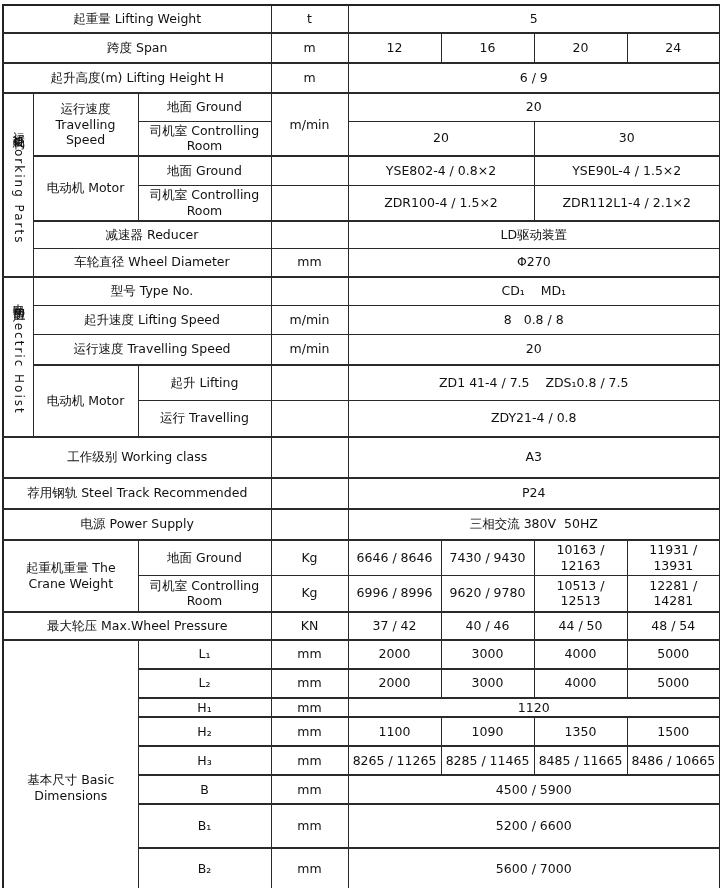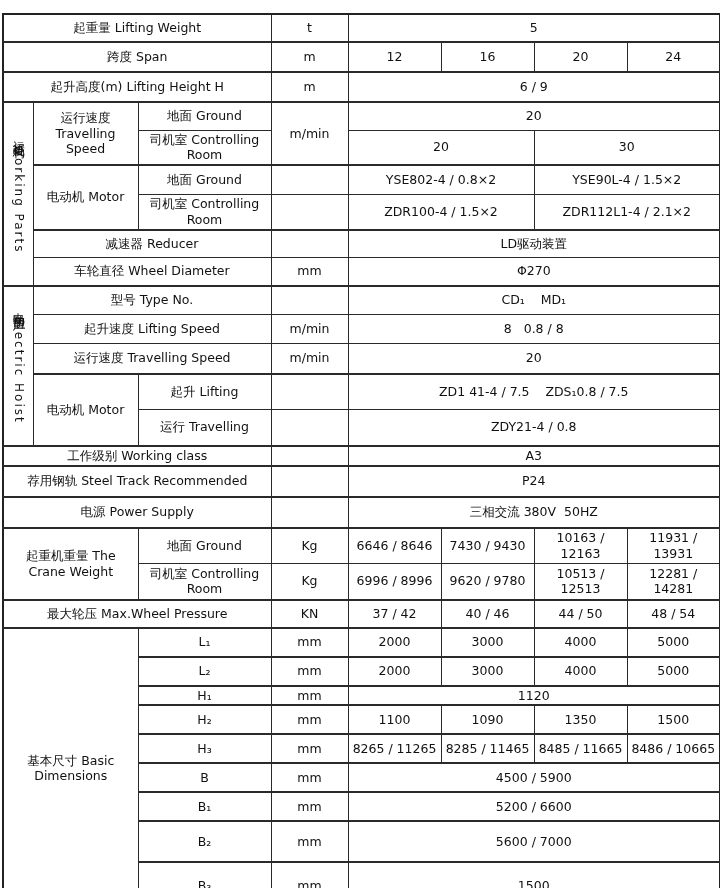--- a/index.html
+++ b/index.html
@@ -1,18 +1,18 @@
 <!DOCTYPE html>
 <html><head>
 <meta charset="utf-8">
 <style>
   html,body { margin:0; padding:0; background:#ffffff; }
   .page {
     width:720px; height:888px; background:#ffffff; box-sizing:border-box;
-    padding:13px 1px 2px 2px;
+    padding:4px 1px 2px 2px;
     font-family:"DejaVu Sans","Liberation Sans",sans-serif;
     color:#111111;
   }
   table.spec {
     border-collapse:collapse; table-layout:fixed; width:717px;
     border:2px solid #222222;
   }
   td {
     border:1px solid #2a2a2a;
     text-align:center; vertical-align:middle;
@@ -134,21 +134,21 @@
   <td class="unit"></td>
   <td class="val" colspan="4">ZD1 41-4 / 7.5    ZDS₁0.8 / 7.5</td>
 </tr>
 
 <tr style="height:36px">
   <td class="lab">运行 Travelling</td>
   <td class="unit"></td>
   <td class="val" colspan="4">ZDY21-4 / 0.8</td>
 </tr>
 
-<tr class="tt" style="height:20px">
+<tr class="tt" style="height:41px">
   <td class="lab" colspan="3">工作级别 Working class</td>
   <td class="unit"></td>
   <td class="val" colspan="4">A3</td>
 </tr>
 
 <tr class="tt" style="height:31px">
   <td class="lab" colspan="3">荐用钢轨 Steel Track Recommended</td>
   <td class="unit"></td>
   <td class="val" colspan="4">P24</td>
 </tr>
@@ -229,21 +229,21 @@
   <td class="val">8485 / 11665</td>
   <td class="val">8486 / 10665</td>
 </tr>
 
 <tr class="tt" style="height:29px">
   <td class="lab">B</td>
   <td class="unit">mm</td>
   <td class="val" colspan="4">4500 / 5900</td>
 </tr>
 
-<tr class="tt" style="height:29px">
+<tr class="tt" style="height:44px">
   <td class="lab">B₁</td>
   <td class="unit">mm</td>
   <td class="val" colspan="4">5200 / 6600</td>
 </tr>
 
 <tr class="tt" style="height:41px">
   <td class="lab">B₂</td>
   <td class="unit">mm</td>
   <td class="val" colspan="4">5600 / 7000</td>
 </tr>

